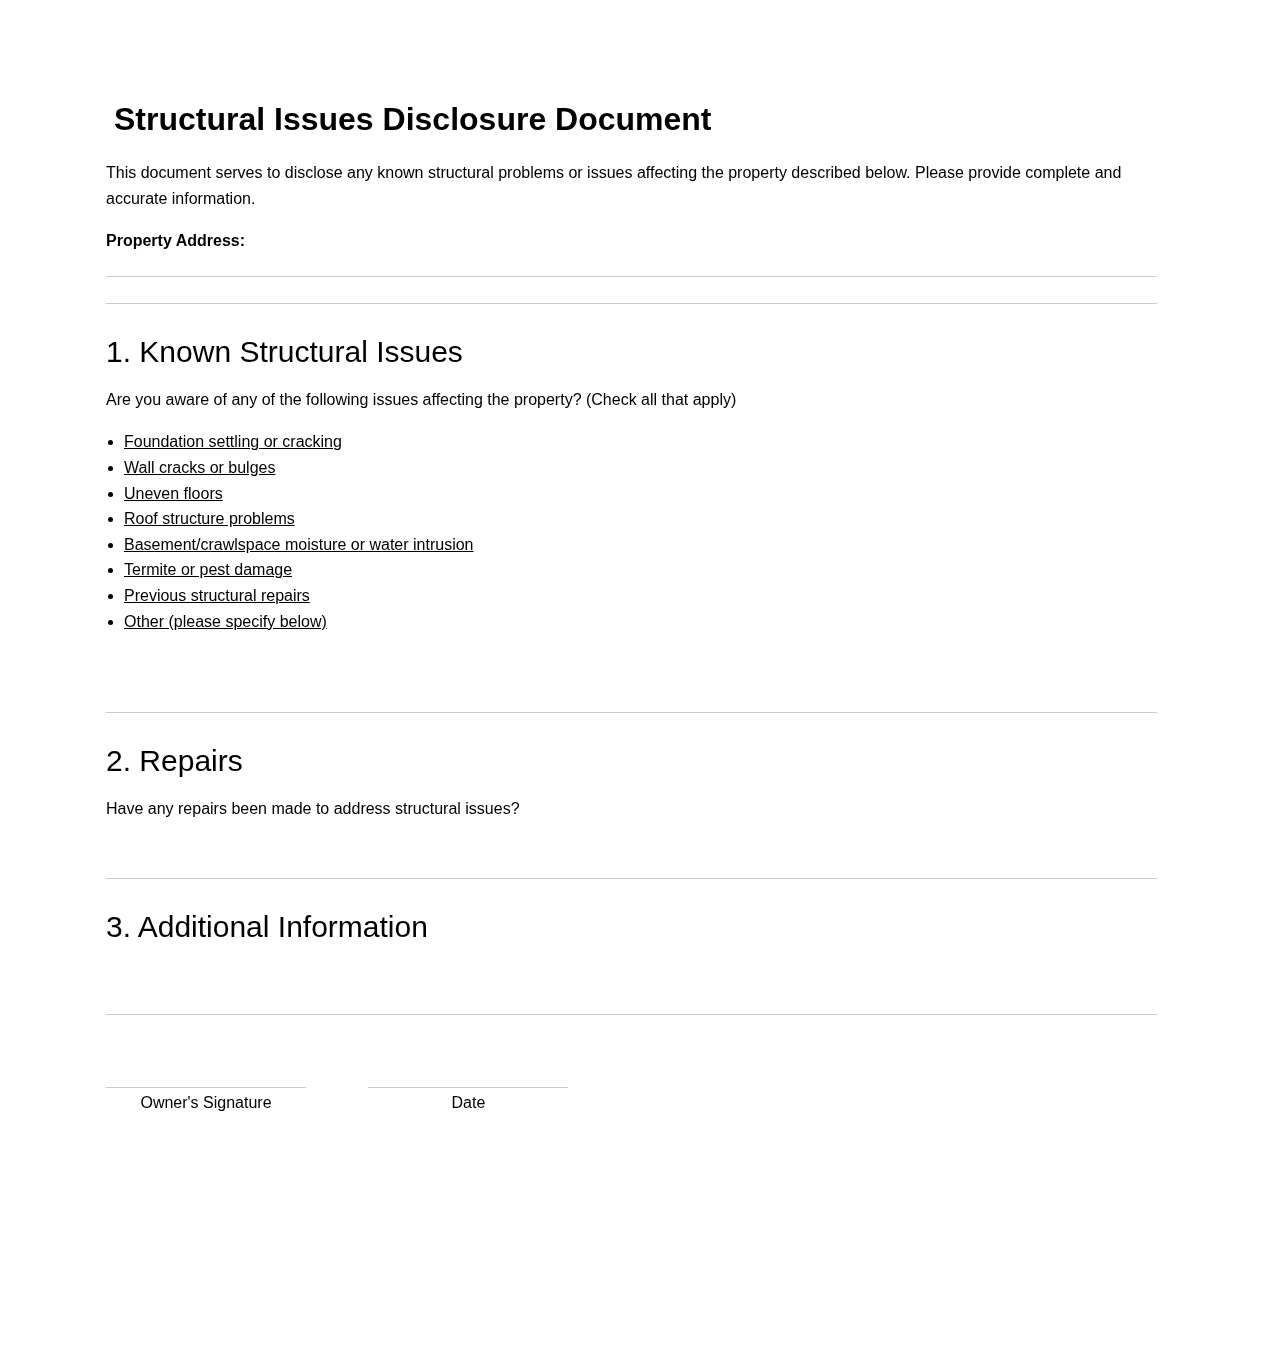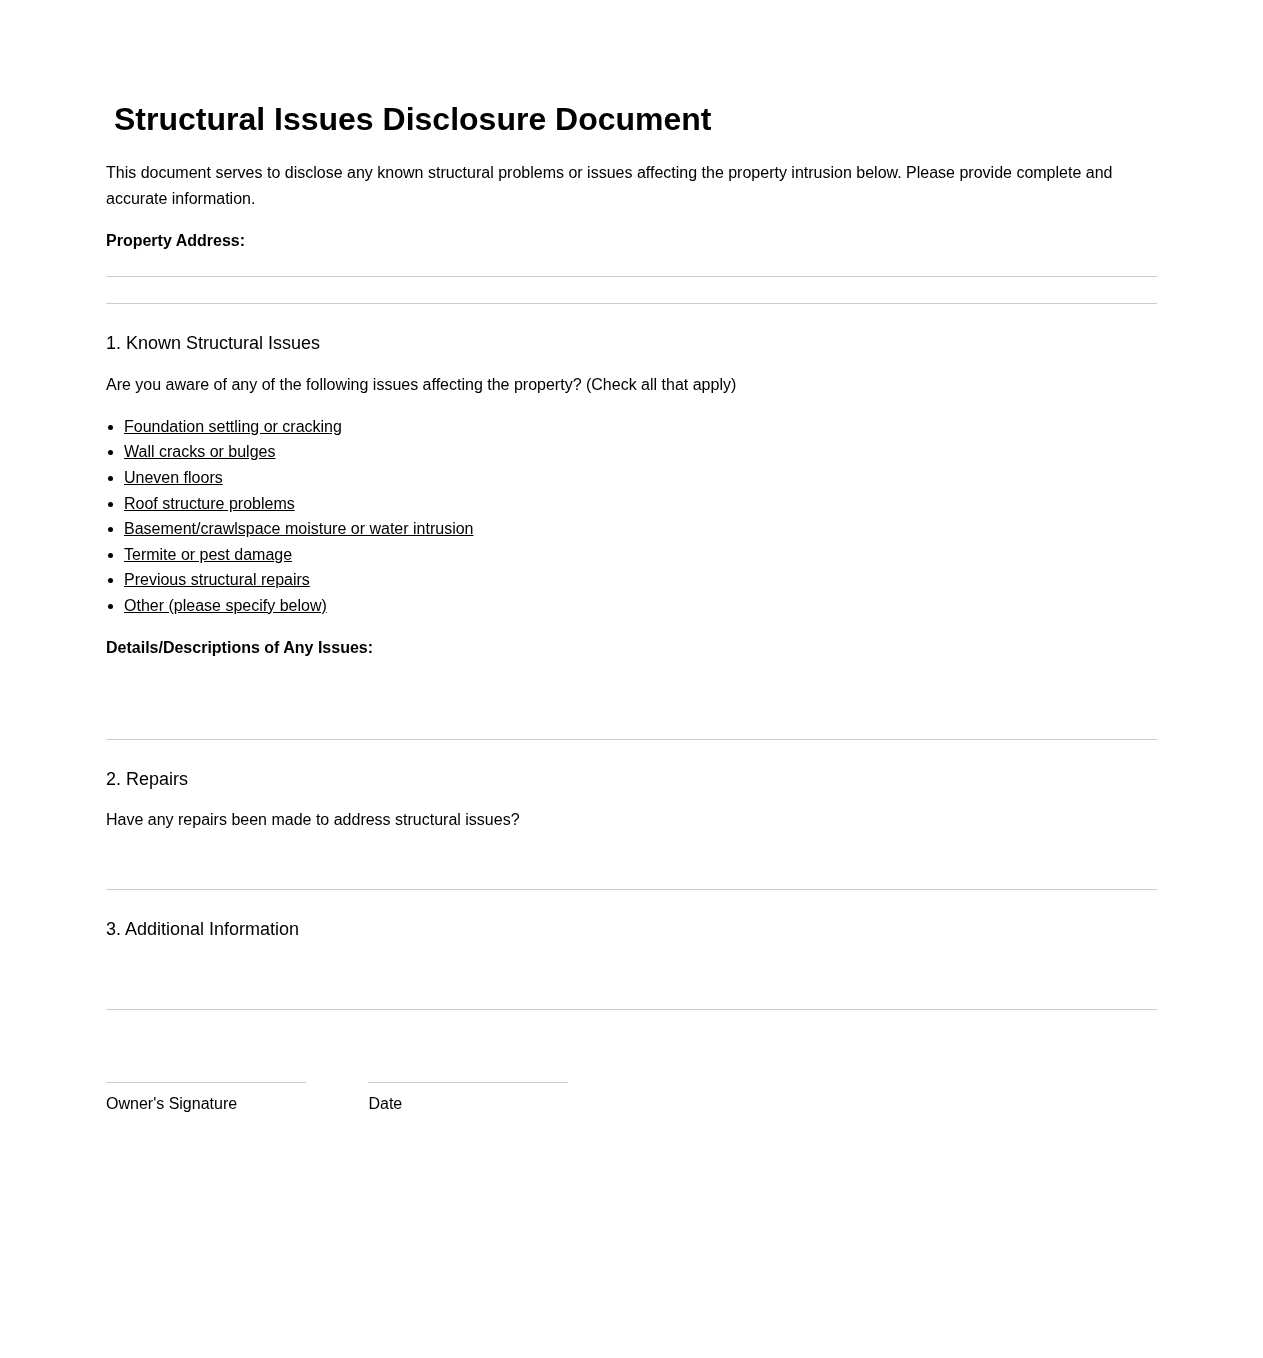--- a/index.html
+++ b/index.html
@@ -29,21 +29,21 @@
     color: #000000;
   }
   p {
     margin: 16px 0;
     line-height: 1.625;
   }
   .bold {
     font-weight: 700;
   }
   h2.section-heading {
-    font-size: 18px;
+    font-size: 30px;
     font-weight: 400;
     line-height: 1.3;
     margin: 28px 0 16px 0;
     color: #000000;
   }
   hr.rule {
     border: none;
     border-top: 1px solid #cccccc;
     height: 0;
     margin: 22px 0 26px 0;
@@ -61,32 +61,33 @@
   }
   .sig-row {
     margin-top: 72px;
   }
   .sig-col {
     display: inline-block;
     vertical-align: top;
     width: 200px;
     margin-right: 58px;
     border-top: 1px solid #cccccc;
-    padding-top: 8px;
+    padding-top: 2px;
     line-height: 1.6;
+    text-align: center;
   }
 </style>
 </head>
 <body>
 
 <div class="page">
 
   <h1 class="doc-title">Structural Issues Disclosure Document</h1>
 
-  <p>This document serves to disclose any known structural problems or issues affecting the property intrusion below. Please provide complete and accurate information.</p>
+  <p>This document serves to disclose any known structural problems or issues affecting the property described below. Please provide complete and accurate information.</p>
 
   <div>
     <p class="bold">Property Address:</p>
     <hr class="rule">
   </div>
 
 
   <div>
     <hr class="rule">
   </div>
@@ -97,21 +98,20 @@
     <ul class="checklist">
       <li>Foundation settling or cracking</li>
       <li>Wall cracks or bulges</li>
       <li>Uneven floors</li>
       <li>Roof structure problems</li>
       <li>Basement/crawlspace moisture or water intrusion</li>
       <li>Termite or pest damage</li>
       <li>Previous structural repairs</li>
       <li>Other (please specify below)</li>
     </ul>
-    <p class="bold">Details/Descriptions of Any Issues:</p>
     <hr class="rule rule-after-details">
   </div>
 
   <div>
     <h2 class="section-heading">2. Repairs</h2>
     <p>Have any repairs been made to address structural issues?</p>
     <hr class="rule rule-after-repairs">
   </div>
 
   <div>

